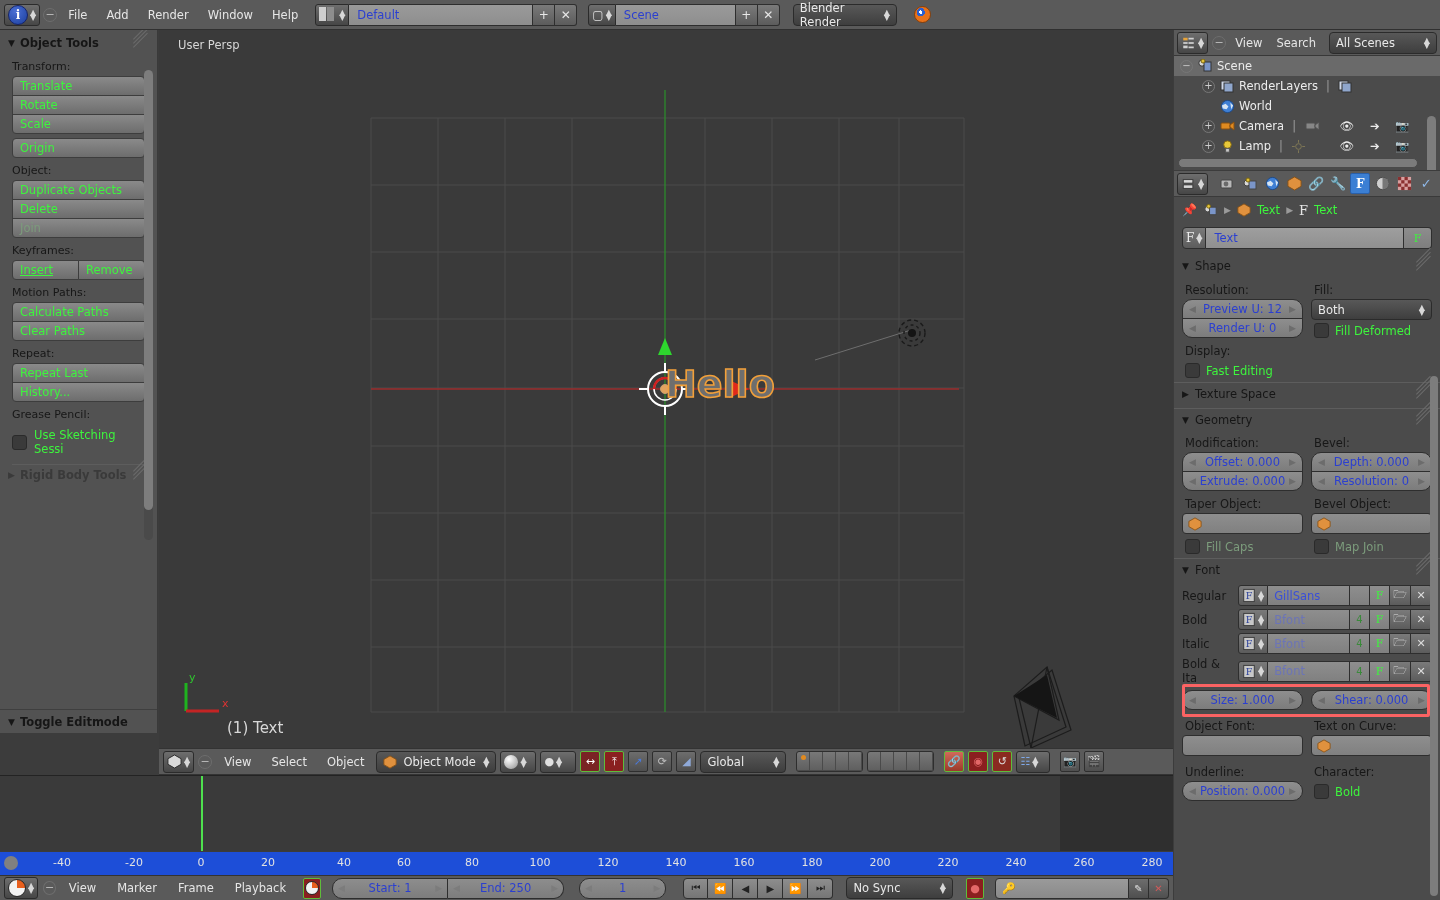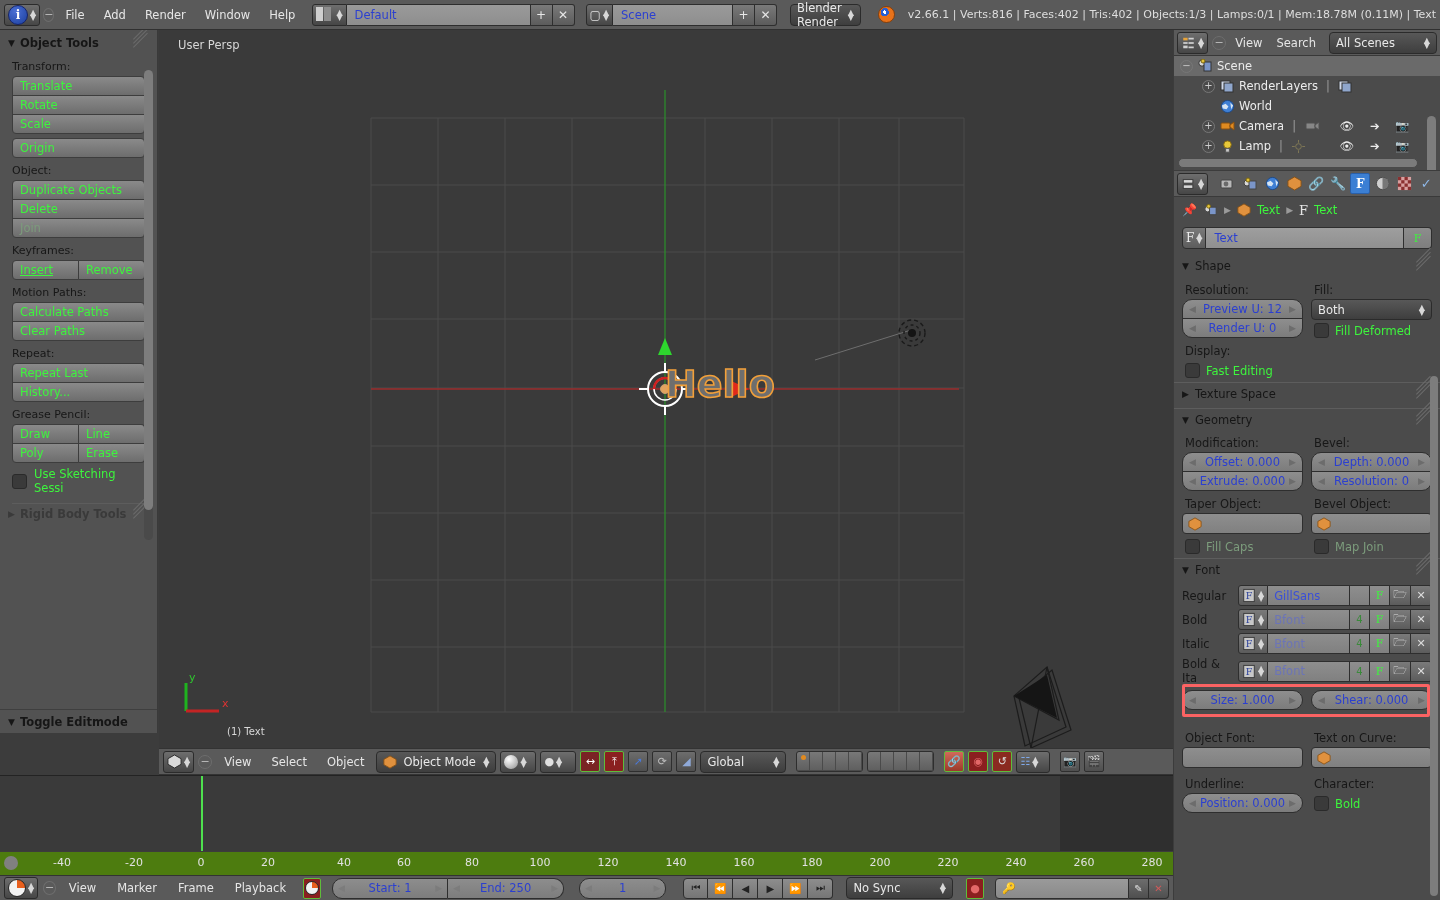--- a/index.html
+++ b/index.html
@@ -119,21 +119,21 @@
   .layer-grid i { width:13px;height:19px;border-right:1px solid #4a4a4a;
                   border-bottom:1px solid #4a4a4a; display:block; position:relative;}
   .layer-grid i.act::after{content:"";position:absolute;left:4px;top:3px;width:5px;height:5px;
                  border-radius:50%;background:#e08a20;}
 
   
   #timeline { position:absolute; left:0; top:775px; width:1173px; height:100px;
               background:#2f2f2f; border-top:1px solid #232323; overflow:hidden; }
   #tl-cache { position:absolute; left:0; top:0; width:1060px; height:75px; background:#3a3a3a; }
   #tl-ruler { position:absolute; left:0; bottom:0; width:1383px; height:24px;
-              background:#4d7c0f; border-top:1px solid #3c3c3c;}
+              background:#1d4ed8; border-top:1px solid #3c3c3c;}
   .tick-lbl { position:absolute; top:4px; color:#e2e2e2; font-size:11px; transform:translateX(-50%);}
   #playhead { position:absolute; top:0; width:2px; height:75px; background:#4ee04e;}
   #tl-scroll-knob{ position:absolute; left:4px; bottom:5px; width:14px;height:14px;border-radius:50%;
                    background:#808080;}
   #tl-header { position:absolute; left:0; top:875px; width:1173px; height:25px;
                background:#5a5a5a; border-top:1px solid #333;
                display:flex; align-items:center; padding:0 4px; gap:5px;}
   .clock-icon { width:18px;height:18px;border-radius:50%;
                 background:conic-gradient(#e85f1d 0 25%, #f2f2f2 25% 100%);
                 border:1px solid #2a2a2a;}
@@ -306,21 +306,20 @@
 
     <div class="dropdown" style="width:104px;margin-left:10px;">
       <span>Blender Render</span>
       <span class="spin-arrows">
           <span>▲</span>
           <span>▼</span>
         </span>
     </div>
 
     <span class="blender-logo" style="margin-left:14px;"></span>
-    <div id="statusline">v2.66.1 | Verts:816 | Faces:402 | Tris:402 | Objects:1/3 | Lamps:0/1 | Mem:18.78M (0.11M) | Text</div>
   </div>
 
   <div id="toolshelf">
     <div class="panel-title">
       <span class="tri">▼</span>
       <span>Object Tools</span>
       <span class="grip">
           <i style="top:3px;"></i>
           <i style="top:7px;"></i>
           <i style="top:11px;"></i>
@@ -356,30 +355,20 @@
       <div class="tool-btn r-bot">Clear Paths</div>
     </div>
 
     <div class="sublabel">Repeat:</div>
     <div class="tool-grp">
       <div class="tool-btn r-top">Repeat Last</div>
       <div class="tool-btn r-bot">History...</div>
     </div>
 
     <div class="sublabel">Grease Pencil:</div>
-    <div class="tool-grp">
-      <div class="tool-row">
-        <div class="tool-btn r-all" style="border-radius:4px 0 0 0;">Draw</div>
-        <div class="tool-btn r-all" style="border-radius:0 4px 0 0;">Line</div>
-      </div>
-      <div class="tool-row">
-        <div class="tool-btn" style="border-radius:0 0 0 4px;">Poly</div>
-        <div class="tool-btn" style="border-radius:0 0 4px 0;">Erase</div>
-      </div>
-    </div>
     <div class="checkrow">
       <span class="chkbox"></span>
       <span>Use Sketching Sessi</span>
     </div>
     <div class="divline"></div>
     <div class="panel-title" style="color:#3a3a3a;padding-top:3px;">
       <span class="tri" style="color:#3a3a3a;">▶</span>
       <span>Rigid Body Tools</span>
       <span class="grip">
           <i style="top:3px;"></i>
@@ -460,21 +449,21 @@
 
       <text x="506" y="367" font-family="DejaVu Sans, sans-serif" font-size="38" font-weight="bold" fill="#6e6e6e" stroke="#f2a03a" stroke-width="1.6">Hello</text>
     </svg>
     <div id="vp-label">User Persp</div>
     <svg id="mini-axis" viewBox="0 0 50 45">
       <line x1="5" y1="40" x2="5" y2="12" stroke="#1fb31f" stroke-width="3"></line>
       <line x1="5" y1="40" x2="38" y2="40" stroke="#c32424" stroke-width="3"></line>
       <text x="8" y="10" fill="#2ec72e" font-size="11" font-family="DejaVu Sans, sans-serif">y</text>
       <text x="41" y="36" fill="#d33" font-size="11" font-family="DejaVu Sans, sans-serif">x</text>
     </svg>
-    <div style="position:absolute;left:68px;bottom:11px;color:#d8d8d8;font-size:10px;">(1) Text</div>
+    <div style="position:absolute;left:68px;bottom:11px;color:#d8d8d8;font-size:15px;">(1) Text</div>
   </div>
 
   <div id="vp-header">
     <div class="editor-select">
       <svg width="15" height="15" viewBox="0 0 16 16">
         <polygon points="8,1 15,5 15,11 8,15 1,11 1,5" fill="#d9d9d9" stroke="#2a2a2a"></polygon>
       </svg>
       <span class="spin-arrows">
           <span>▲</span>
           <span>▼</span>
@@ -1101,21 +1090,21 @@
       </div>
       <div class="pcol">
         <div class="slider solo">
           <span class="la">◀</span>
           <span>Shear: 0.000</span>
           <span class="ra">▶</span>
         </div>
       </div>
     </div>
 
-    <div class="prow" style="margin-top:18px;">
+    <div class="prow" style="margin-top:6px;">
       <div class="pcol">
         <div class="plabel">Object Font:</div>
         <div class="emptyfield"></div>
       </div>
       <div class="pcol">
         <div class="plabel">Text on Curve:</div>
         <div class="objfield">
           <svg class="cube-ico" viewBox="0 0 16 16">
               <polygon points="8,1 15,5 15,11 8,15 1,11 1,5" fill="#e0913e" stroke="#8a5316"></polygon>
             </svg>

